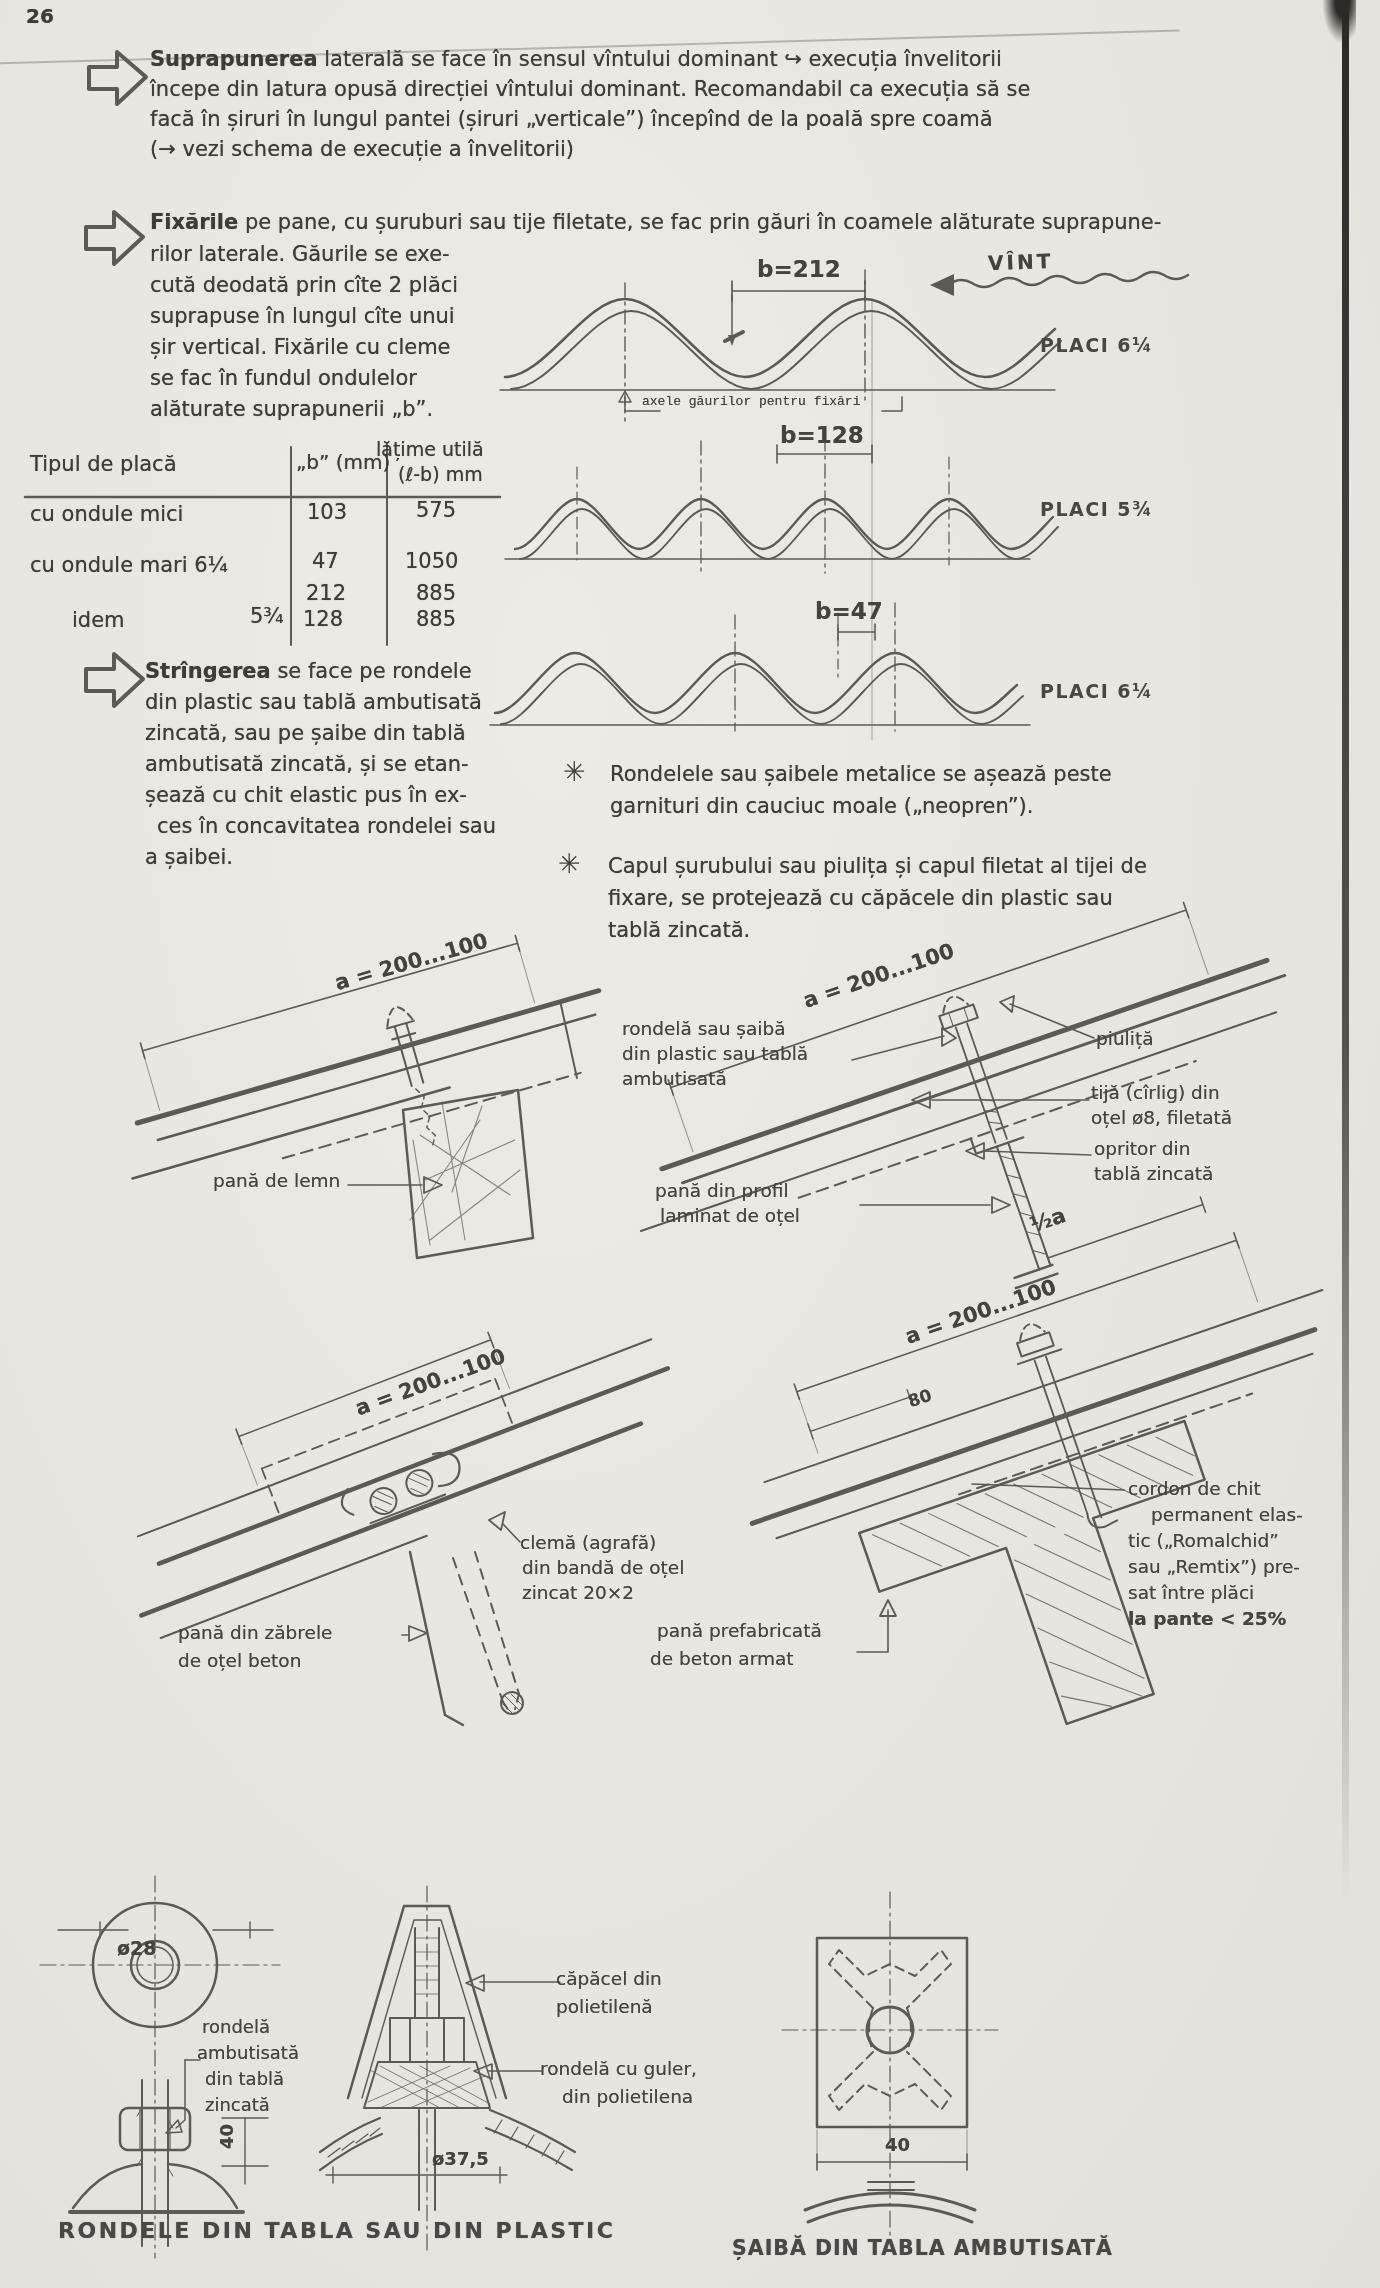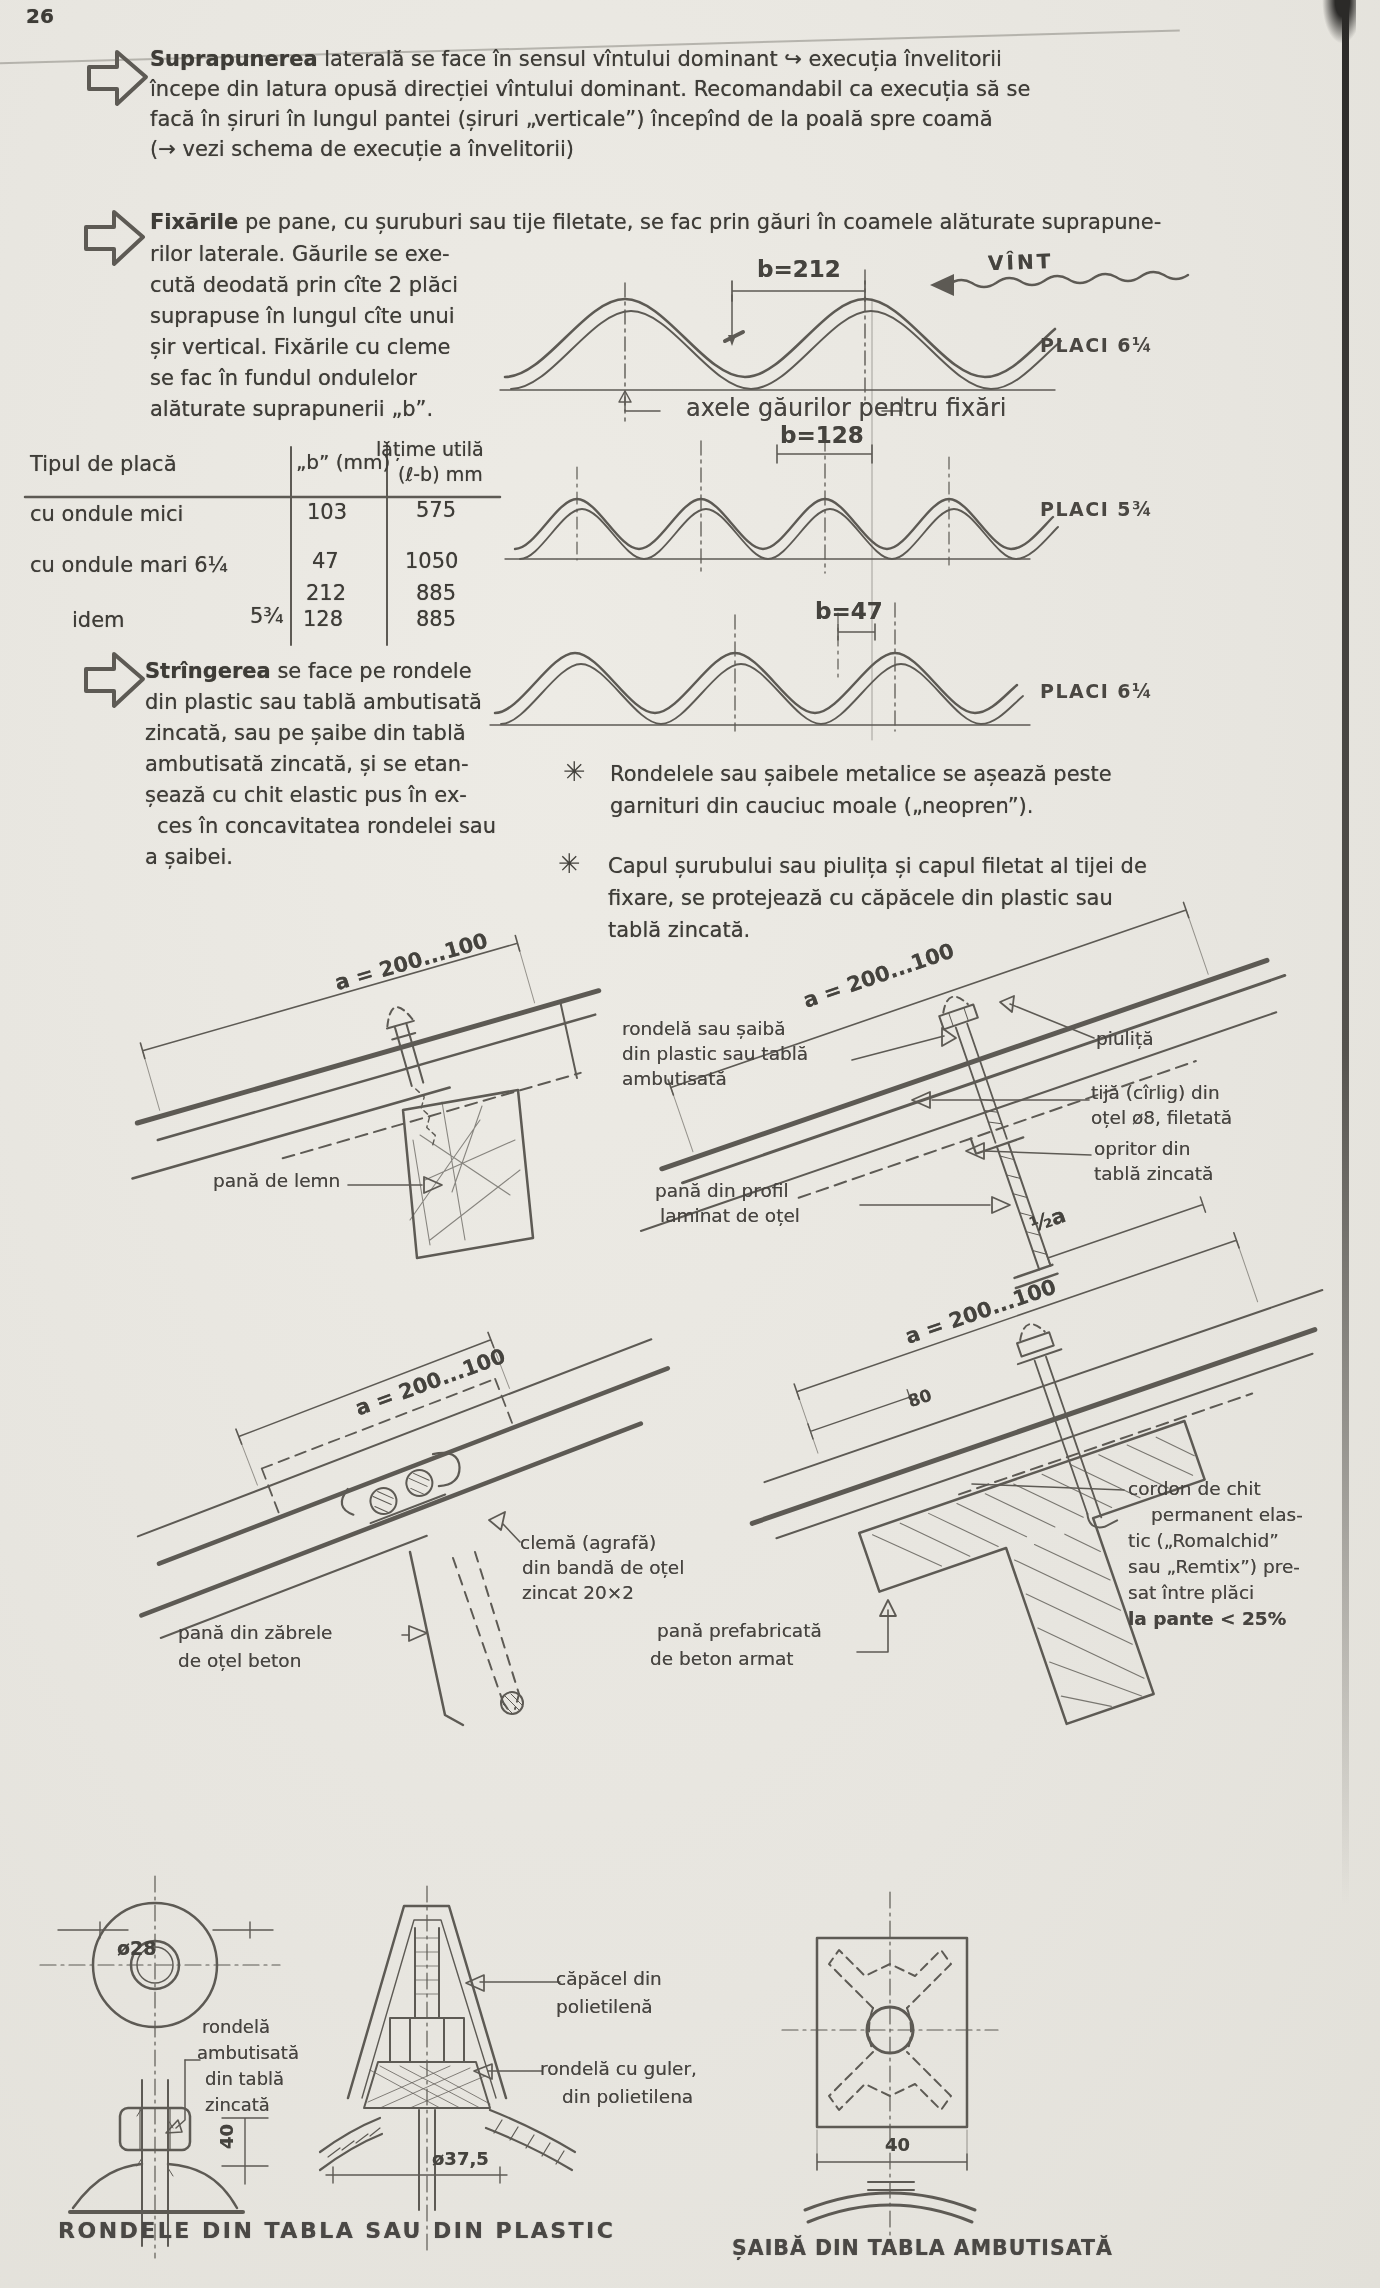--- a/index.html
+++ b/index.html
@@ -106,21 +106,21 @@
     <path class="sk" d="M20,500 H560" stroke-width="1.3"></path>
     <path class="sk" d="M265,390 V506" stroke-width="1.3" stroke-dasharray="14 5 3 5"></path>
     <path class="sk" d="M425,378 V506" stroke-width="1.3" stroke-dasharray="14 5 3 5"></path>
     <path class="sk" d="M368,388 V452" stroke-width="1.2" stroke-dasharray="10 5 3 5"></path>
     <path class="sk" d="M368,407 H405 M368,399 V415 M405,399 V415" stroke-width="1.6"></path>
   </svg>
 
   <div class="dim" style="left:757px;top:256px;">b=212</div>
   <div class="dim" style="left:988px;top:250px;font-size:20px;letter-spacing:3px;transform:rotate(-2deg);">VÎNT</div>
   <div class="placi" style="left:1040px;top:334px;">PLACI 6¼</div>
-  <div class="lbl" style="left:686px;top:394px;font-size:24px;">axele găurilor pentru fixări</div>
+  <div class="lbl" style="left:642px;top:394px;font-size:13px;font-family:Liberation Mono, monospace;">axele găurilor pentru fixări</div>
   <div class="dim" style="left:780px;top:422px;">b=128</div>
   <div class="placi" style="left:1040px;top:498px;">PLACI 5¾</div>
   <div class="dim" style="left:815px;top:598px;">b=47</div>
   <div class="placi" style="left:1040px;top:680px;">PLACI 6¼</div>
 
   <div class="t" style="left:145px;top:659px;"><span class="lead">Strîngerea</span><span> se face pe rondele</span></div>
   <div class="t" style="left:145px;top:690px;">din plastic sau tablă ambutisată</div>
   <div class="t" style="left:145px;top:721px;text-align:right;">zincată, sau pe șaibe din tablă</div>
   <div class="t" style="left:145px;top:752px;">ambutisată zincată, și se etan-</div>
   <div class="t" style="left:145px;top:783px;">șează cu chit elastic pus în ex-</div>

